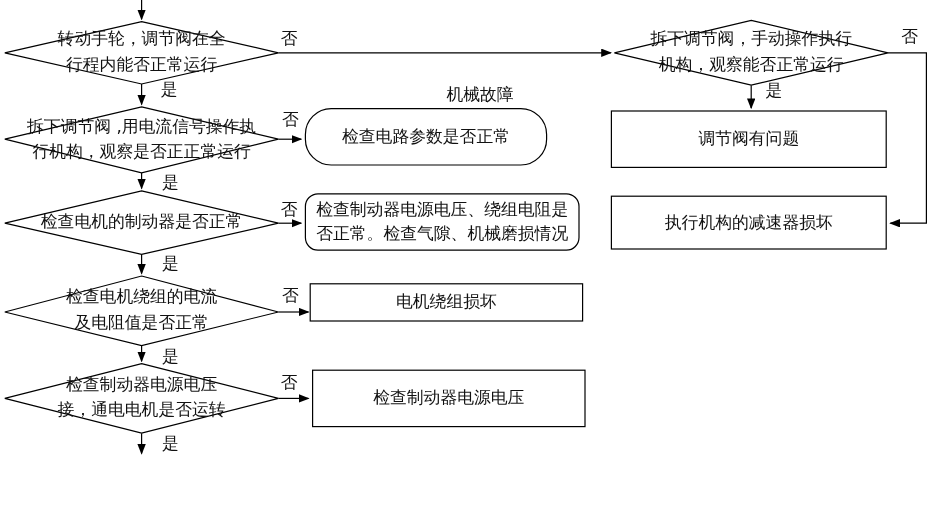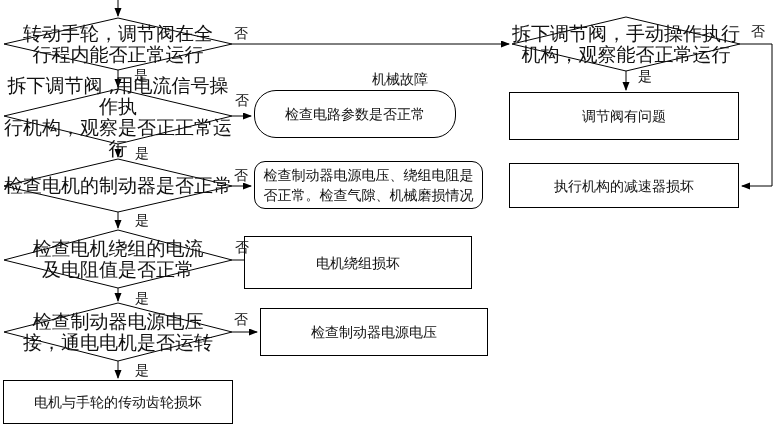--- a/index.html
+++ b/index.html
@@ -2,21 +2,21 @@
 <html><head>
 <meta charset="utf-8">
 <style>
   * { margin:0; padding:0; box-sizing:border-box; }
   html,body { background:#ffffff; }
   body { font-family:"DejaVu Sans","Liberation Sans",sans-serif; color:#111; }
   .stage { position:relative; width:782px; height:434px; background:#fff; overflow:hidden; }
   .stage > svg { position:absolute; left:0; top:0; }
   .node-text {
     position:absolute; display:flex; align-items:center; justify-content:center;
-    text-align:center; font-size:19px; line-height:21px; white-space:pre-line;
+    text-align:center; font-size:14px; line-height:21px; white-space:pre-line;
     pointer-events:none;
   }
   .box {
     position:absolute; border:1px solid #000; background:#fff;
     display:flex; align-items:center; justify-content:center;
     text-align:center; font-size:14px; line-height:20px; white-space:pre-line;
   }
   .box.rounded { border-radius:11px; }
   .lbl { position:absolute; font-size:14px; line-height:14px; }
 </style>
@@ -64,25 +64,24 @@
 行机构，观察是否正正常运行</div>
   <div class="node-text" style="left:4px; top:159px; width:228px; height:53px;text-align:center;">检查电机的制动器是否正常</div>
   <div class="node-text" style="left:4px; top:230px; width:228px; height:58px;">检查电机绕组的电流
 及电阻值是否正常</div>
   <div class="node-text" style="left:4px; top:303px; width:228px; height:58px;">检查制动器电源电压
 接，通电电机是否运转</div>
 
   <div class="box rounded" style="left:254px; top:90px; width:202px; height:48px;border-radius:22px;">检查电路参数是否正常</div>
   <div class="box rounded" style="left:254px; top:161px; width:229px; height:48px;">检查制动器电源电压、绕组电阻是
 否正常。检查气隙、机械磨损情况</div>
-  <div class="box" style="left:244px; top:236px; width:228px; height:53px;">电机绕组损坏</div>
+  <div class="box" style="left:258px; top:236px; width:228px; height:32px;">电机绕组损坏</div>
   <div class="box" style="left:260px; top:308px; width:228px; height:48px;">检查制动器电源电压</div>
   <div class="box" style="left:509px; top:92px; width:230px; height:48px;">调节阀有问题</div>
   <div class="box" style="left:509px; top:163px; width:230px; height:45px;">执行机构的减速器损坏</div>
-  <div class="box" style="left:3px; top:380px; width:230px; height:44px;">电机与手轮的传动齿轮损坏</div>
 
   <span class="lbl" style="left:234px; top:26px;">否</span>
   <span class="lbl" style="left:372px; top:24px;margin-top:48px;">机械故障</span>
   <span class="lbl" style="left:751px; top:24px;">否</span>
   <span class="lbl" style="left:638px; top:69px;">是</span>
   <span class="lbl" style="left:134px; top:68px;">是</span>
   <span class="lbl" style="left:235px; top:93px;">否</span>
   <span class="lbl" style="left:135px; top:146px;">是</span>
   <span class="lbl" style="left:234px; top:168px;">否</span>
   <span class="lbl" style="left:135px; top:213px;">是</span>

